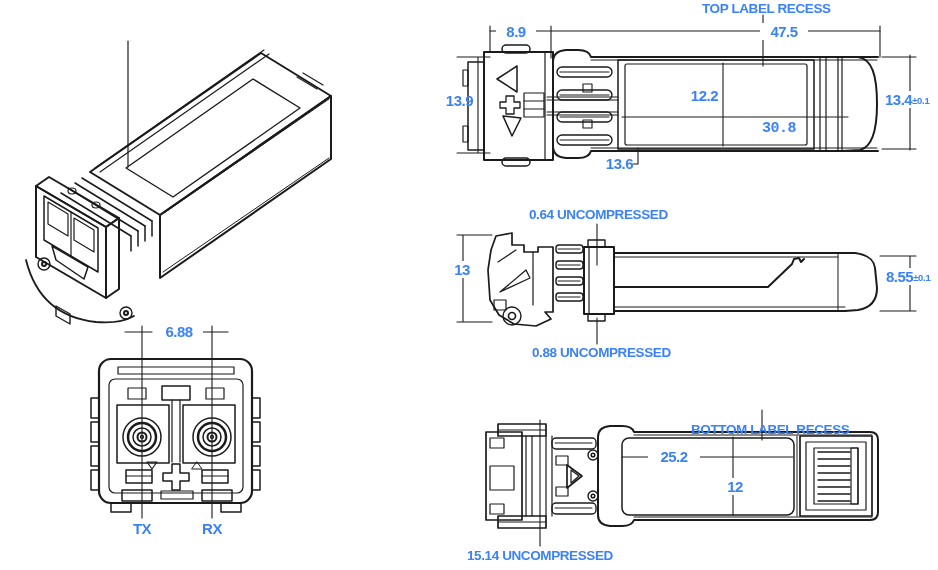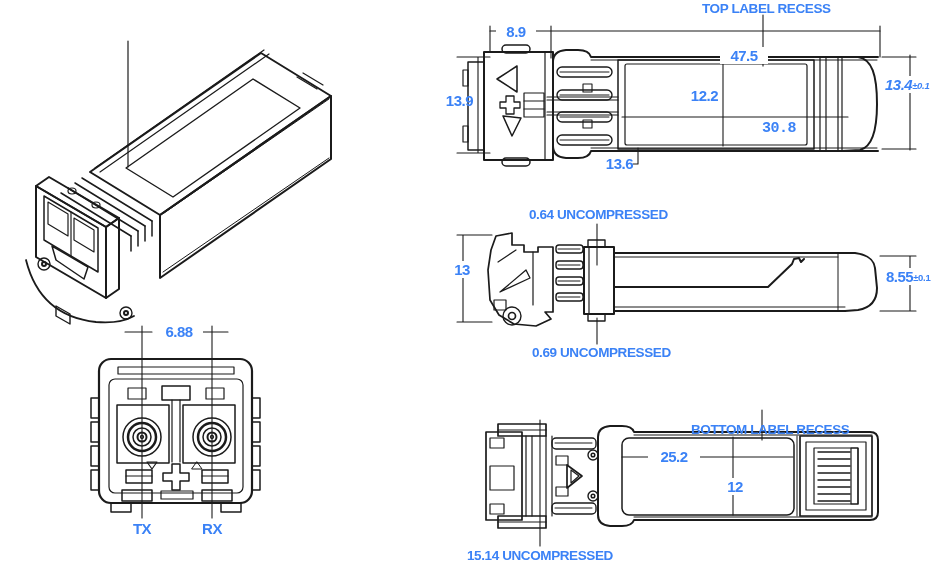--- a/index.html
+++ b/index.html
@@ -256,30 +256,30 @@
       <rect x="814" y="448" width="44" height="56" stroke-width="1.2"></rect>
       <path d="M818,452 H850 M818,459 H850 M818,466 H850 M818,473 H850 M818,480 H850 M818,487 H850 M818,494 H850 M818,501 H850" stroke-width="1.4"></path>
       <rect x="851" y="448" width="7" height="56" stroke-width="1.2"></rect>
     </g>
   </g>
 </svg>
 
 
 <div class="lbl callout" style="left:702px;top:1px;">TOP LABEL RECESS</div>
 <div class="lbl dim onwhite ctr" style="left:496px;top:23px;width:36px;">8.9</div>
-<div class="lbl dim onwhite ctr" style="left:720px;top:23px;width:44px;margin-top:24px;">47.5</div>
+<div class="lbl dim onwhite ctr" style="left:760px;top:23px;width:44px;">47.5</div>
 <div class="lbl dim rgt" style="left:437px;top:92px;width:36px;">13.9</div>
 <div class="lbl dim rgt" style="left:672px;top:87px;width:46px;">12.2</div>
 <div class="lbl dim onwhite ctr" style="left:755px;top:120px;width:44px;font-family:Liberation Mono, monospace;">30.8</div>
 <div class="lbl dim rgt" style="left:588px;top:155px;width:45px;">13.6</div>
-<div class="lbl dim onwhite" style="left:883px;top:76px;font-style:italic;"><span>13.4</span><span class="dim-sm">±0.1</span></div>
+<div class="lbl dim onwhite" style="left:883px;top:91px;"><span>13.4</span><span class="dim-sm">±0.1</span></div>
 
 <div class="lbl callout" style="left:529px;top:207px;">0.64 UNCOMPRESSED</div>
 <div class="lbl dim onwhite ctr" style="left:442px;top:261px;width:36px;">13</div>
-<div class="lbl callout" style="left:532px;top:345px;">0.69 UNCOMPRESSED</div>
+<div class="lbl callout" style="left:532px;top:345px;">0.88 UNCOMPRESSED</div>
 <div class="lbl dim onwhite" style="left:884px;top:268px;"><span>8.55</span><span class="dim-sm">±0.1</span></div>
 
 <div class="lbl callout" style="left:691px;top:394px;margin-top:28px;">BOTTOM LABEL RECESS</div>
 <div class="lbl dim onwhite ctr" style="left:648px;top:448px;width:48px;">25.2</div>
 <div class="lbl dim onwhite ctr" style="left:719px;top:478px;width:28px;">12</div>
 <div class="lbl callout" style="left:467px;top:548px;">15.14 UNCOMPRESSED</div>
 
 <div class="lbl dim onwhite ctr" style="left:155px;top:323px;width:44px;">6.88</div>
 <div class="lbl dim ctr" style="left:128px;top:520px;width:28px;">TX</div>
 <div class="lbl dim ctr" style="left:198px;top:520px;width:28px;">RX</div>

